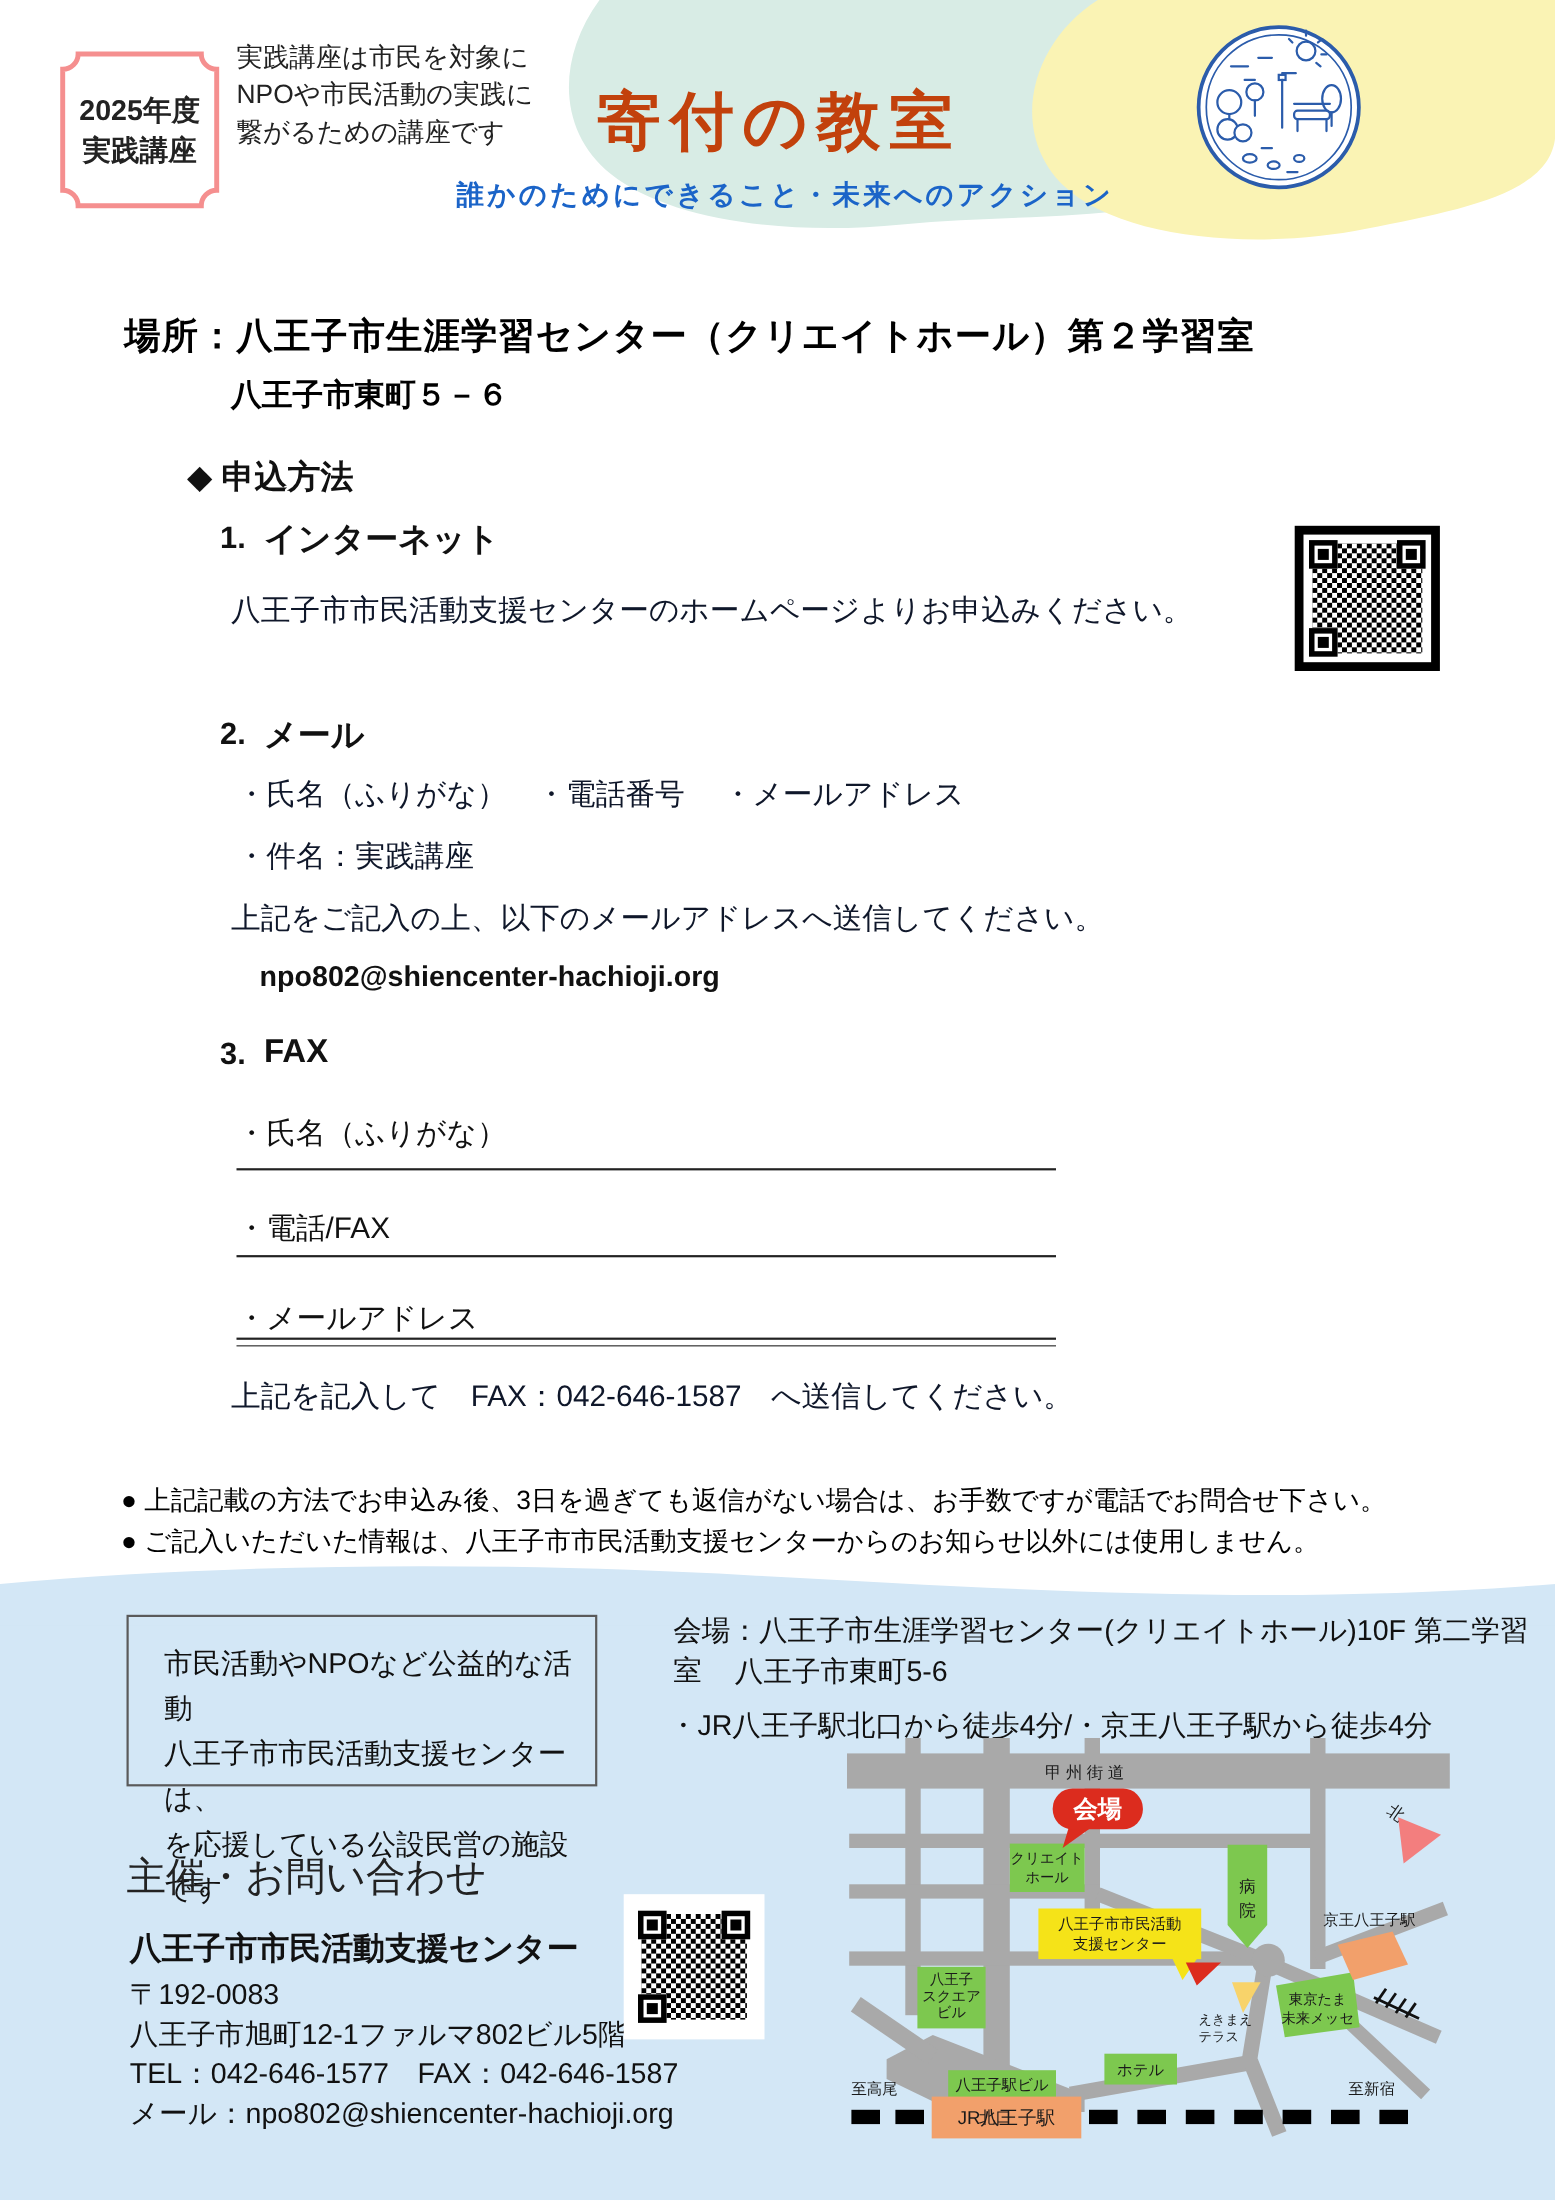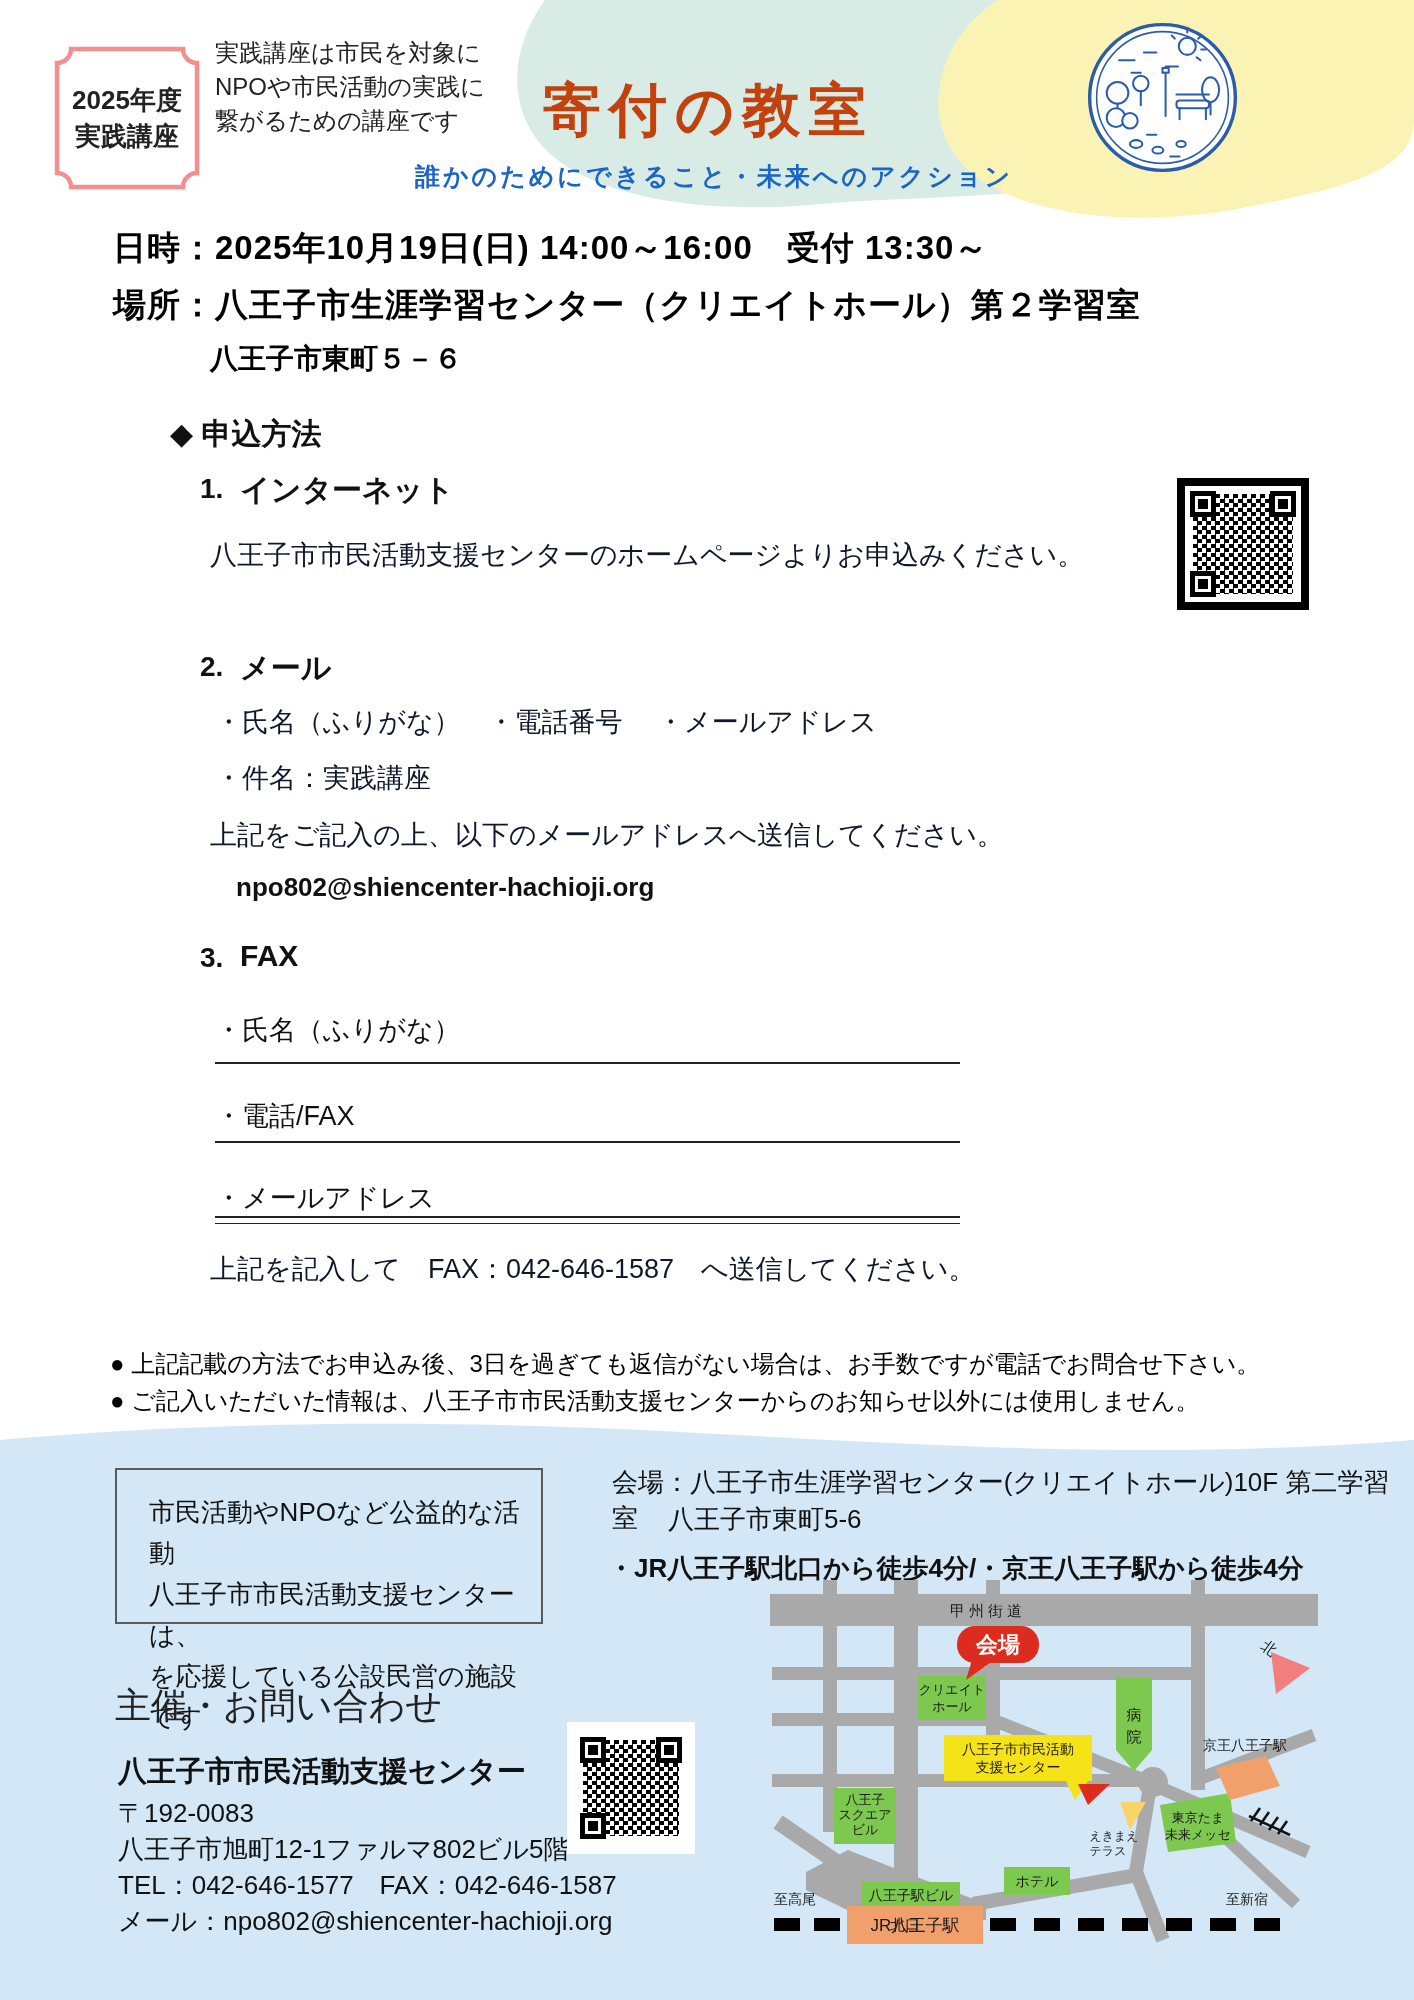--- a/index.html
+++ b/index.html
@@ -98,21 +98,20 @@
 
   <div class="abs" style="left:215px;top:36px;">
     <div class="intro-line">実践講座は市民を対象に</div>
     <div class="intro-line">NPOや市民活動の実践に</div>
     <div class="intro-line">繋がるための講座です</div>
   </div>
 
   <div class="abs title" style="left:543px;top:72px;">寄付の教室</div>
   <div class="abs subtitle" style="left:415px;top:160px;">誰かのためにできること・未来へのアクション</div>
 
-  <div class="abs ev" style="left:113px;top:226px;">日時：2025年10月19日(日)  14:00～16:00　受付 13:30～</div>
   <div class="abs ev" style="left:113px;top:283px;">場所：八王子市生涯学習センター（クリエイトホール）第２学習室</div>
   <div class="abs ev-addr" style="left:210px;top:340px;">八王子市東町５－６</div>
 
   <div class="abs h-apply" style="left:170px;top:414px;text-align:right;">◆ 申込方法</div>
 
   <div class="abs item-no" style="left:200px;top:473px;">1.</div>
   <div class="abs item-title" style="left:240px;top:470px;">インターネット</div>
   <div class="abs body-txt" style="left:210px;top:537px;">八王子市市民活動支援センターのホームページよりお申込みください。</div>
 
   <div class="abs qr-frame" style="left:1177px;top:478px;width:132px;height:132px;">
@@ -156,21 +155,21 @@
   <div class="abs about-box" style="left:115px;top:1468px;width:424px;height:152px;">
     <div class="abs" style="left:32px;top:22px;">
       <div class="about-line">市民活動やNPOなど公益的な活動</div>
       <div class="about-line">八王子市市民活動支援センターは、</div>
       <div class="about-line">を応援している公設民営の施設です</div>
     </div>
   </div>
 
   <div class="abs venue-txt" style="left:612px;top:1464px;">会場：八王子市生涯学習センター(クリエイトホール)10F 第二学習室</div>
   <div class="abs venue-txt" style="left:668px;top:1501px;">八王子市東町5-6</div>
-  <div class="abs venue-txt" style="left:608px;top:1550px;font-weight:bold;">・JR八王子駅北口から徒歩4分/・京王八王子駅から徒歩4分</div>
+  <div class="abs venue-txt" style="left:608px;top:1550px;">・JR八王子駅北口から徒歩4分/・京王八王子駅から徒歩4分</div>
 
   <div class="abs contact-h" style="left:115px;top:1682px;">主催・お問い合わせ</div>
   <div class="abs org-name" style="left:118px;top:1752px;">八王子市市民活動支援センター</div>
   <div class="abs contact-line" style="left:118px;top:1795px;">〒192-0083</div>
   <div class="abs contact-line" style="left:118px;top:1831px;">八王子市旭町12-1ファルマ802ビル5階</div>
   <div class="abs contact-line" style="left:118px;top:1867px;">TEL：042-646-1577　FAX：042-646-1587</div>
   <div class="abs contact-line" style="left:118px;top:1903px;">メール：npo802@shiencenter-hachioji.org</div>
 
   <div class="abs" style="left:567px;top:1722px;width:128px;height:132px;background:#fff;">
     <div class="qr-mod" style="left:16px;top:18px;width:96px;height:96px;"></div>

